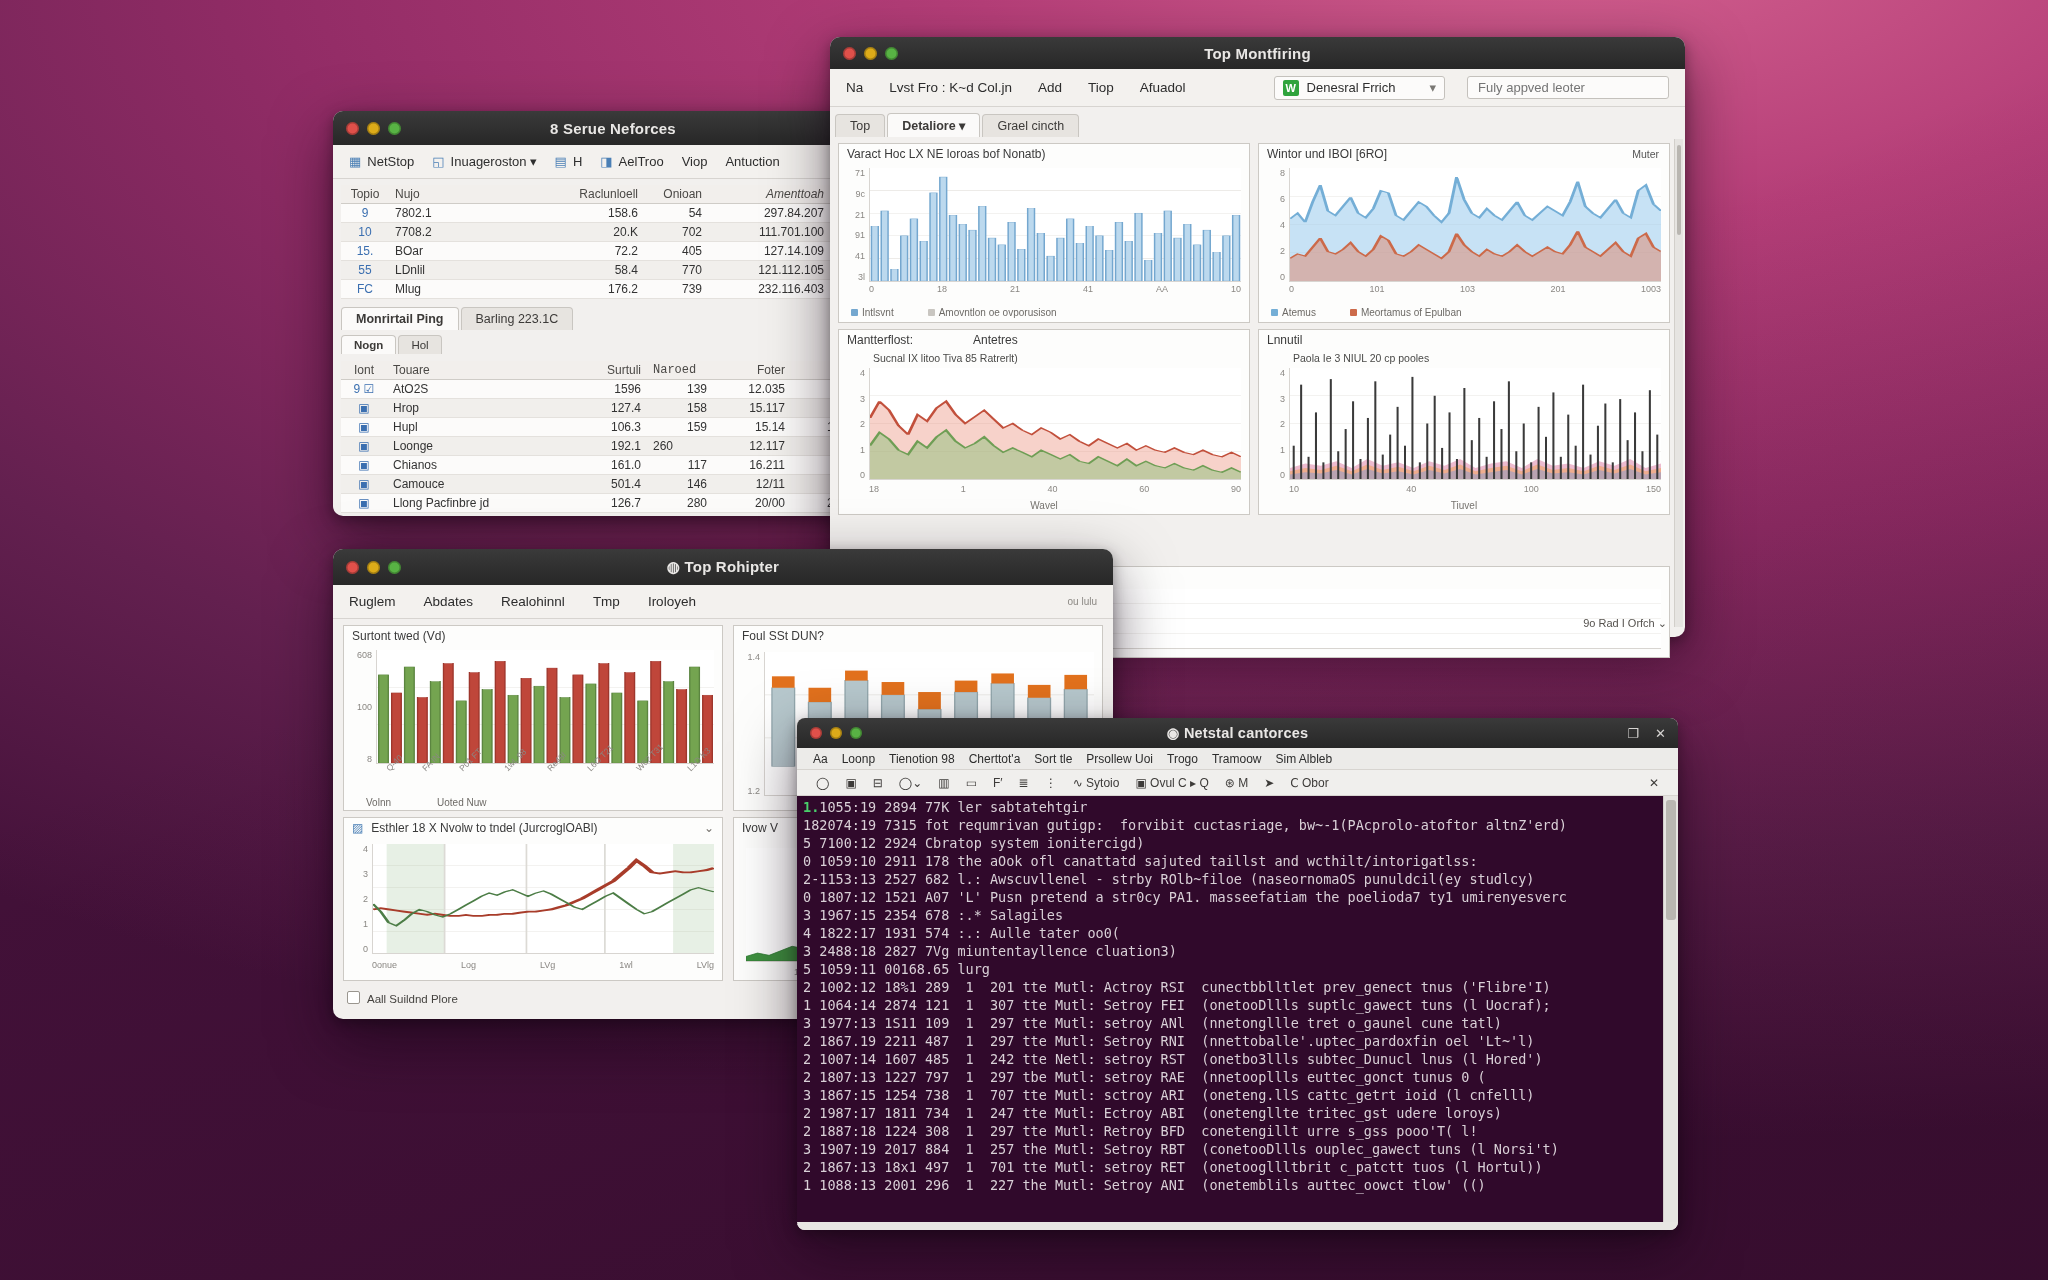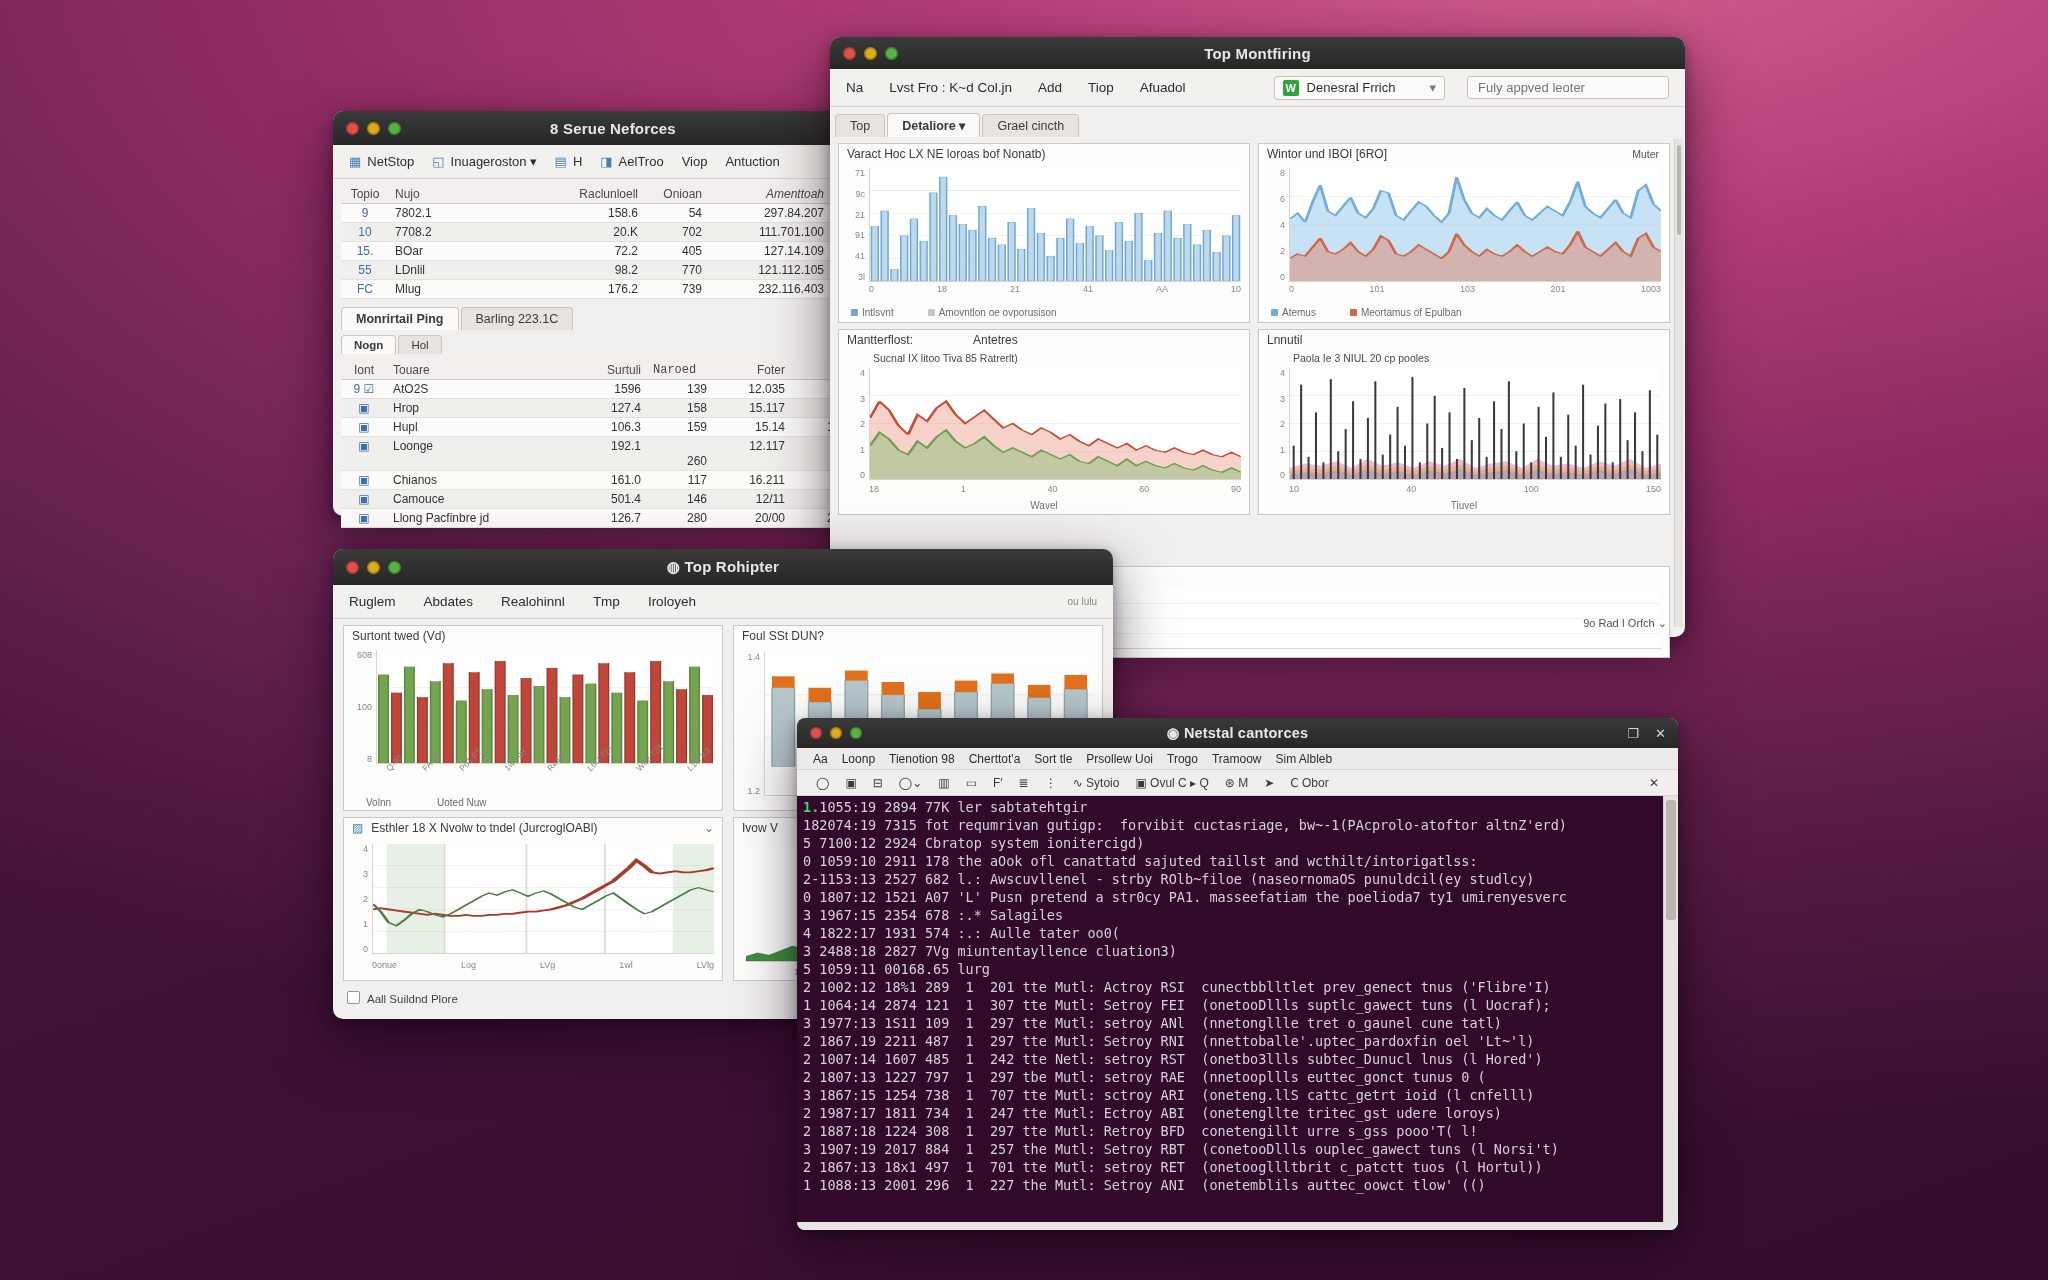--- a/index.html
+++ b/index.html
@@ -118,21 +118,21 @@
           <span class="tcell" style="width: 48px; text-align: center; color: rgb(59, 111, 176);">15.</span>
           <span class="tcell" style="width: 150px; text-align: left;">BOar</span>
           <span class="tcell" style="width: 105px; text-align: right;">72.2</span>
           <span class="tcell" style="width: 64px; text-align: right;">405</span>
           <span class="tcell" style="width: 122px; text-align: right;">127.14.109</span>
           <span class="tcell" style="width: 52px; text-align: right;">091</span>
         </div>
         <div class="trow tdata alt">
           <span class="tcell" style="width: 48px; text-align: center; color: rgb(59, 111, 176);">55</span>
           <span class="tcell" style="width: 150px; text-align: left;">LDnlil</span>
-          <span class="tcell" style="width: 105px; text-align: right;">98.2</span>
+          <span class="tcell" style="width: 105px; text-align: right;">58.4</span>
           <span class="tcell" style="width: 64px; text-align: right;">770</span>
           <span class="tcell" style="width: 122px; text-align: right;">121.112.105</span>
           <span class="tcell" style="width: 52px; text-align: right;">091</span>
         </div>
         <div class="trow tdata">
           <span class="tcell" style="width: 48px; text-align: center; color: rgb(59, 111, 176);">FC</span>
           <span class="tcell" style="width: 150px; text-align: left;">Mlug</span>
           <span class="tcell" style="width: 105px; text-align: right;">176.2</span>
           <span class="tcell" style="width: 64px; text-align: right;">739</span>
           <span class="tcell" style="width: 122px; text-align: right;">232.116.403</span>
@@ -177,21 +177,21 @@
           <span class="tcell" style="width: 176px; text-align: left;">Hupl</span>
           <span class="tcell" style="width: 84px; text-align: right;">106.3</span>
           <span class="tcell" style="width: 66px; text-align: right;">159</span>
           <span class="tcell" style="width: 78px; text-align: right;">15.14</span>
           <span class="tcell" style="width: 92px; text-align: right;">1723.223</span>
         </div>
         <div class="trow tdata alt">
           <span class="tcell" style="width: 46px; text-align: center; color: rgb(59, 111, 176);">▣</span>
           <span class="tcell" style="width: 176px; text-align: left;">Loonge</span>
           <span class="tcell" style="width: 84px; text-align: right;">192.1</span>
-          <span class="tcell" style="width: 66px; text-align: right; margin-top: 15px;">260</span>
+          <span class="tcell" style="width: 66px; ">260</span>
           <span class="tcell" style="width: 78px; text-align: right;">12.117</span>
           <span class="tcell" style="width: 92px; text-align: right;">168.224</span>
         </div>
         <div class="trow tdata">
           <span class="tcell" style="width: 46px; text-align: center; color: rgb(59, 111, 176);">▣</span>
           <span class="tcell" style="width: 176px; text-align: left;">Chianos</span>
           <span class="tcell" style="width: 84px; text-align: right;">161.0</span>
           <span class="tcell" style="width: 66px; text-align: right;">117</span>
           <span class="tcell" style="width: 78px; text-align: right;">16.211</span>
           <span class="tcell" style="width: 92px; text-align: right;">104.145</span>

